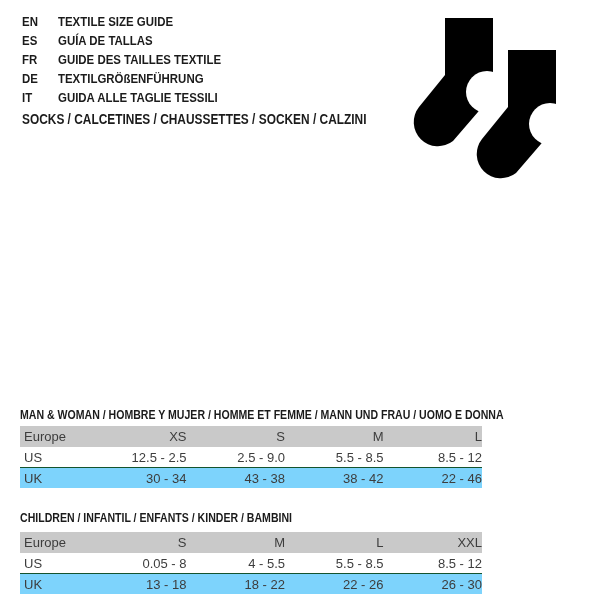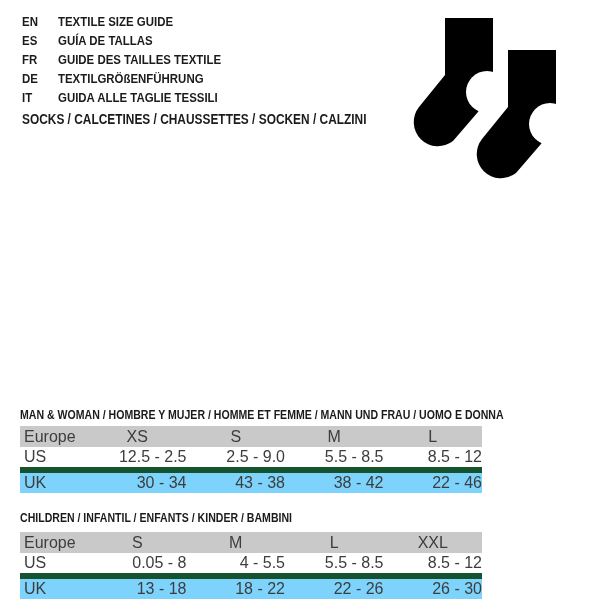--- a/index.html
+++ b/index.html
@@ -24,28 +24,28 @@
   .socks-svg{position:absolute;left:400px;top:0;}
 
   
   .tbl-title{position:absolute;left:20px;line-height:14px;font-weight:700;
              font-size:12px;white-space:nowrap;
              transform:scaleX(.88);transform-origin:0 0;}
   #t1-title{top:408px;}
   #t2-title{top:511px;}
 
   table.sizes{position:absolute;left:20px;width:462px;border-collapse:collapse;
-              table-layout:fixed;font-size:16px;color:#3d3d3d;}
+              table-layout:fixed;font-size:13px;color:#3d3d3d;}
   #t1{top:426px;}
   #t2{top:532px;}
   table.sizes th{background:#c9c9c9;font-weight:400;height:21px;
-                 text-align:center;padding:0;}
+                 text-align:right;padding:0;}
   table.sizes td{height:20px;text-align:right;padding:0;}
   table.sizes .c0{text-align:left;padding-left:4px;}
-  tr.row-white td{background:#ffffff;border-bottom:6px solid #14532d;}
+  tr.row-white td{background:#ffffff;border-bottom:1px solid #14532d;}
   tr.row-gray td{background:#7dd3fc;}
 </style>
 </head>
 <body>
 
 <div class="page">
 
   <div class="lang-block">
     <div class="lang-row">
       <span class="lang-code">EN</span>

